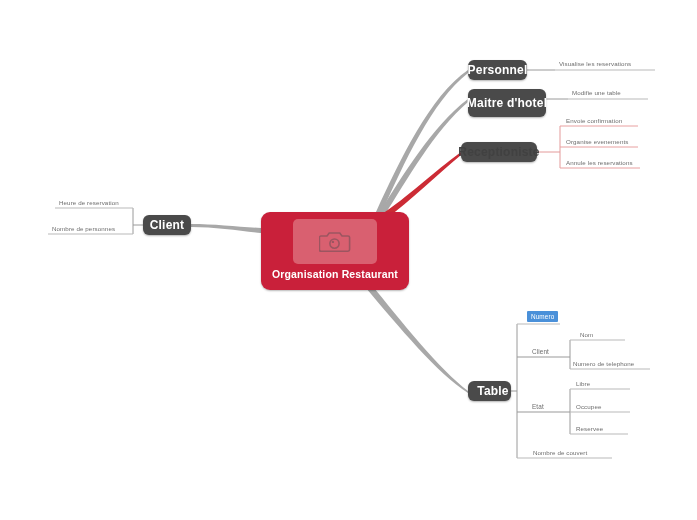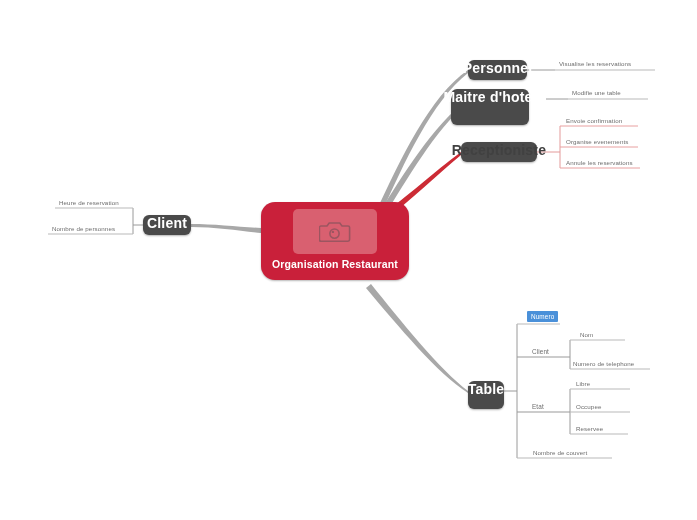--- a/index.html
+++ b/index.html
@@ -24,25 +24,25 @@
     top: 0;
     width: 697px;
     height: 520px;
     pointer-events: none;
   }
 
   
   .root-node {
     position: absolute;
     left: 261px;
-    top: 202px;
+    top: 212px;
     width: 148px;
     height: 78px;
     background: #c9203a;
-    border-radius: 14px;
+    border-radius: 9px;
     box-shadow: 0 1px 2px rgba(0,0,0,0.28);
     z-index: 6;
   }
   .root-image {
     position: absolute;
     left: 32px;
     top: 7px;
     width: 84px;
     height: 45px;
     background: #d96070;
@@ -61,24 +61,24 @@
     letter-spacing: .15px;
   }
 
   
   .pill {
     position: absolute;
     background: #4a4a4a;
     border-radius: 6px;
     box-shadow: 0 1px 2px rgba(0,0,0,0.3);
     color: #ffffff;
-    font-size: 14px;
+    font-size: 12px;
     font-weight: bold;
     display: flex;
-    align-items: flex-start;
+    align-items: center;
     justify-content: center;
     z-index: 5;
     letter-spacing: .2px;
     white-space: nowrap;
   }
   
   .pill.dim { color: #414141; }
 
   
   .leaf {
@@ -155,33 +155,33 @@
         <circle cx="13.9" cy="11.9" r="1.2" fill="#9c5560"></circle>
       </svg>
     </div>
     <div class="root-label">Organisation Restaurant</div>
   </div>
 
   <div class="pill" style="left:468px; top:60px; width:59px; height:20px;">
     <span>Personnel</span>
   </div>
 
-  <div class="pill" style="left:451px; top:89px; width:78px; height:36px;">
+  <div class="pill" style="left:468px; top:89px; width:78px; height:28px;">
     <span>Maitre d'hotel</span>
   </div>
 
   <div class="pill dim" style="left:461px; top:142px; width:76px; height:20px;">
     <span>Receptioniste</span>
   </div>
 
   <div class="pill" style="left:143px; top:215px; width:48px; height:20px;">
     <span>Client</span>
   </div>
 
-  <div class="pill" style="left:468px; top:381px; width:36px; height:28px;">
+  <div class="pill" style="left:468px; top:381px; width:36px; height:20px;padding-left:7px;">
     <span>Table</span>
   </div>
 
   <div class="leaf" style="left:559px; top:60px;">Visualise les reservations</div>
 
   <div class="leaf" style="left:572px; top:89px;">Modifie une table</div>
 
   <div class="leaf" style="left:566px; top:117px;">Envoie confirmation</div>
   <div class="leaf" style="left:566px; top:138px;">Organise evenements</div>
   <div class="leaf" style="left:566px; top:159px;">Annule les reservations</div>

